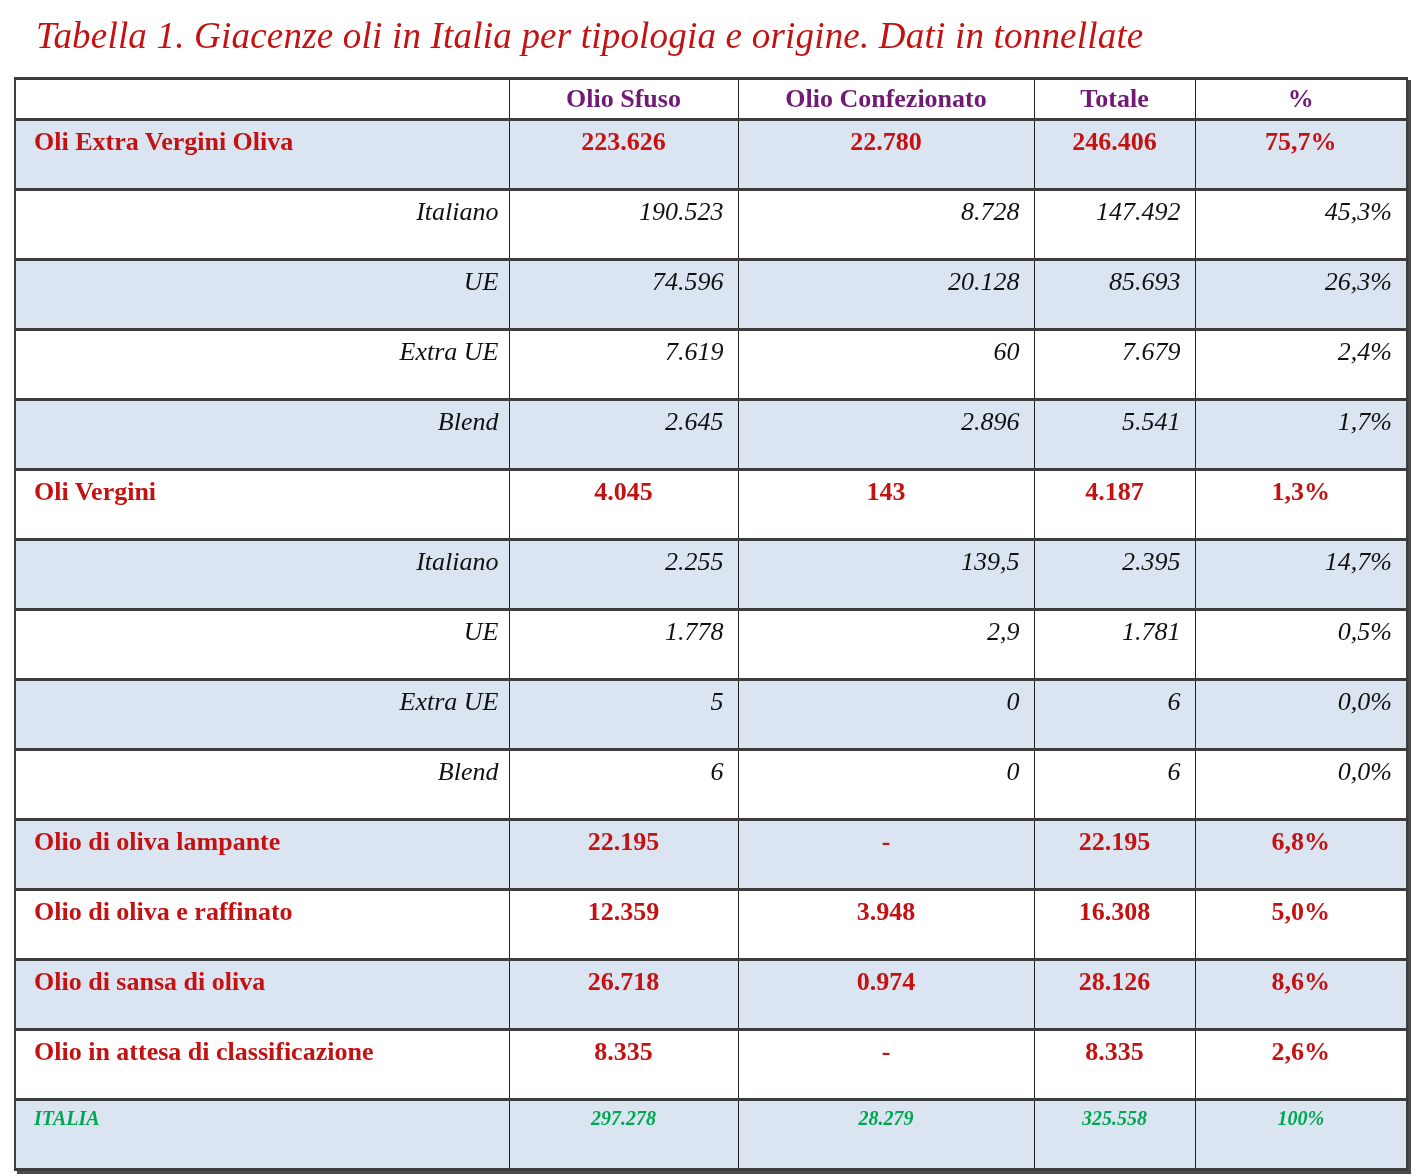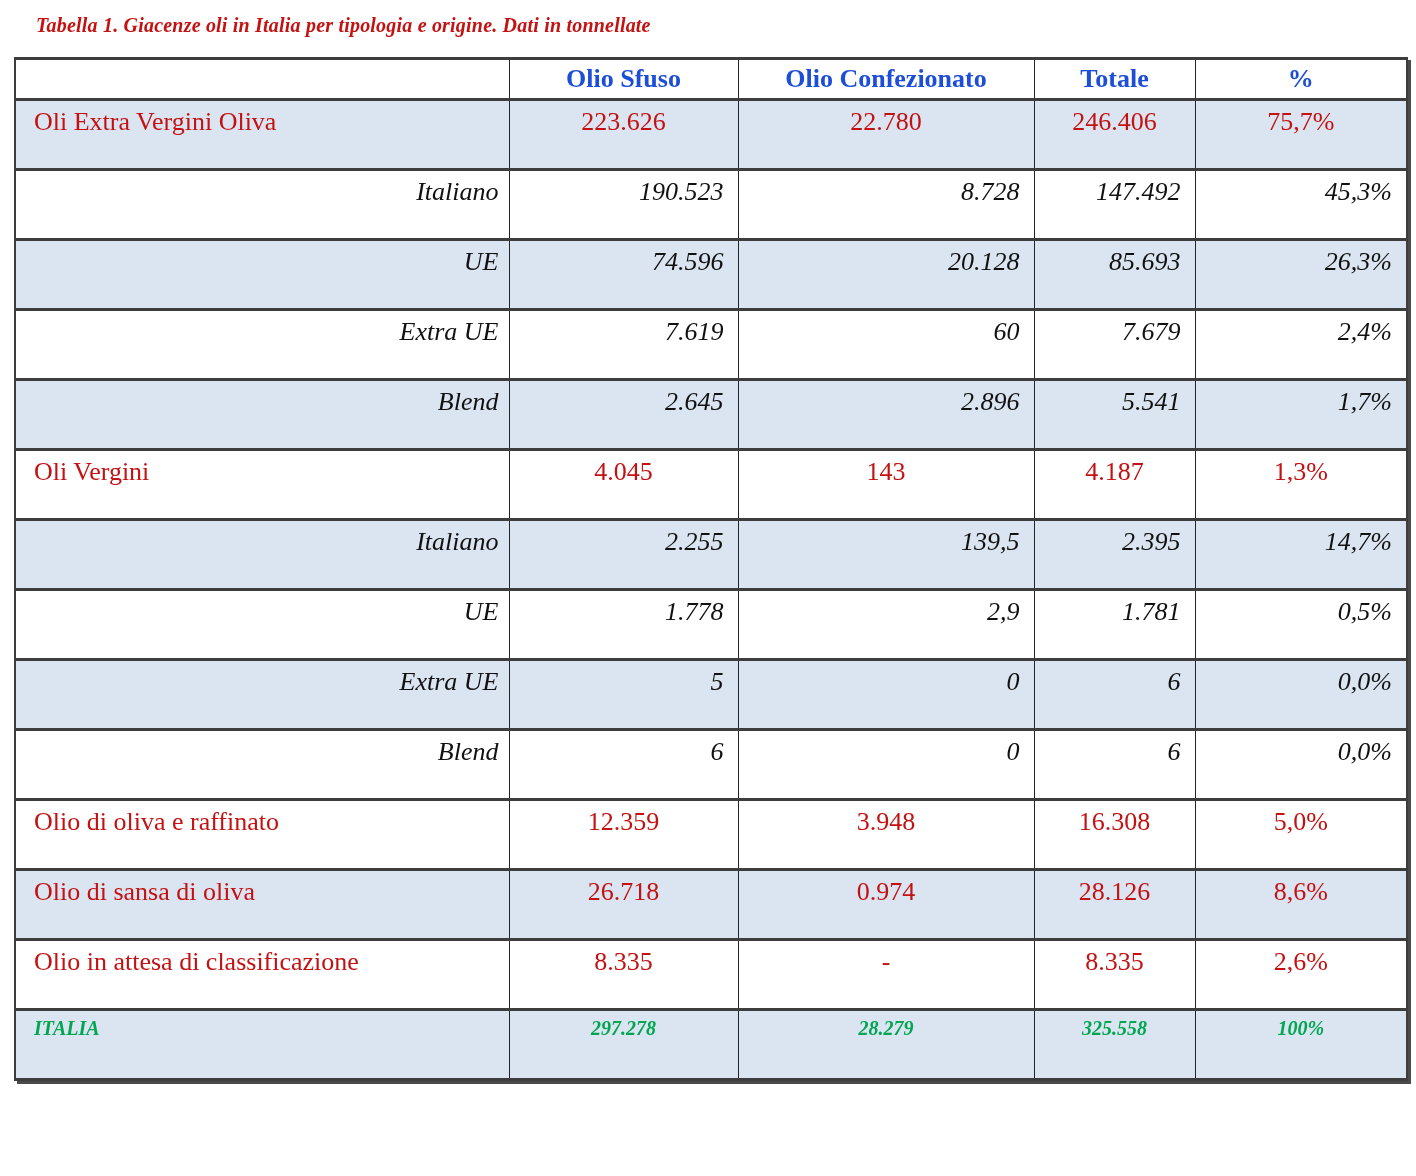--- a/index.html
+++ b/index.html
@@ -5,23 +5,23 @@
   html,body{margin:0;padding:0;}
   body{
     width:1416px;height:1176px;
     background:#ffffff;
     font-family:"Liberation Serif","DejaVu Serif",serif;
     position:relative;
     overflow:hidden;
   }
   .page-title{
     color:#c41111;
-    font-weight:bold;
+    font-weight:normal;
     font-style:italic;
-    font-size:20px;
+    font-size:37px;
     margin:14px 12px 0 36px;
     letter-spacing:.2px;
   }
   table.giacenze{
     border-collapse:collapse;
     table-layout:fixed;
     width:1392px;
     margin:20px 0 0 14px;
     border:2px solid #3d3d3d;
     box-shadow:3px 3px 0 #4a4a4a;
@@ -38,30 +38,30 @@
     border-top:3px solid #3d3d3d;
     border-bottom:3px solid #3d3d3d;
     padding:6px 10px 0 10px;
     vertical-align:top;
     overflow:hidden;
     white-space:nowrap;
   }
   tr.hdr th{
     height:34px;
     font-weight:bold;
-    color:#1d4ed8;
+    color:#701a75;
     text-align:center;
     vertical-align:middle;
     padding:2px 6px;
     background:#ffffff;
   }
   tr.row td{height:61px;}
   tr.alt td{background:#dbe5f1;}
   
-  tr.cat td{color:#c41111;font-weight:normal;}
+  tr.cat td{color:#c41111;font-weight:bold;}
   tr.cat td.lbl{text-align:left;padding-left:18px;}
   tr.cat td.num{text-align:center;}
   
   tr.sub td{color:#111;font-style:italic;}
   tr.sub td.lbl{text-align:right;padding-right:10px;}
   tr.sub td.num{text-align:right;padding-right:14px;}
   
   tr.tot td{color:#00a651;font-weight:bold;font-style:italic;font-size:20px;}
   tr.tot td.lbl{text-align:left;padding-left:18px;}
   tr.tot td.num{text-align:center;}
@@ -151,20 +151,27 @@
       <td class="num">6</td>
       <td class="num">0,0%</td>
     </tr>
     <tr class="row sub">
       <td class="lbl">Blend</td>
       <td class="num">6</td>
       <td class="num">0</td>
       <td class="num">6</td>
       <td class="num">0,0%</td>
     </tr>
+    <tr class="row cat alt">
+      <td class="lbl">Olio di oliva lampante</td>
+      <td class="num">22.195</td>
+      <td class="num">-</td>
+      <td class="num">22.195</td>
+      <td class="num">6,8%</td>
+    </tr>
     <tr class="row cat">
       <td class="lbl">Olio di oliva e raffinato</td>
       <td class="num">12.359</td>
       <td class="num">3.948</td>
       <td class="num">16.308</td>
       <td class="num">5,0%</td>
     </tr>
     <tr class="row cat alt">
       <td class="lbl">Olio di sansa di oliva</td>
       <td class="num">26.718</td>

